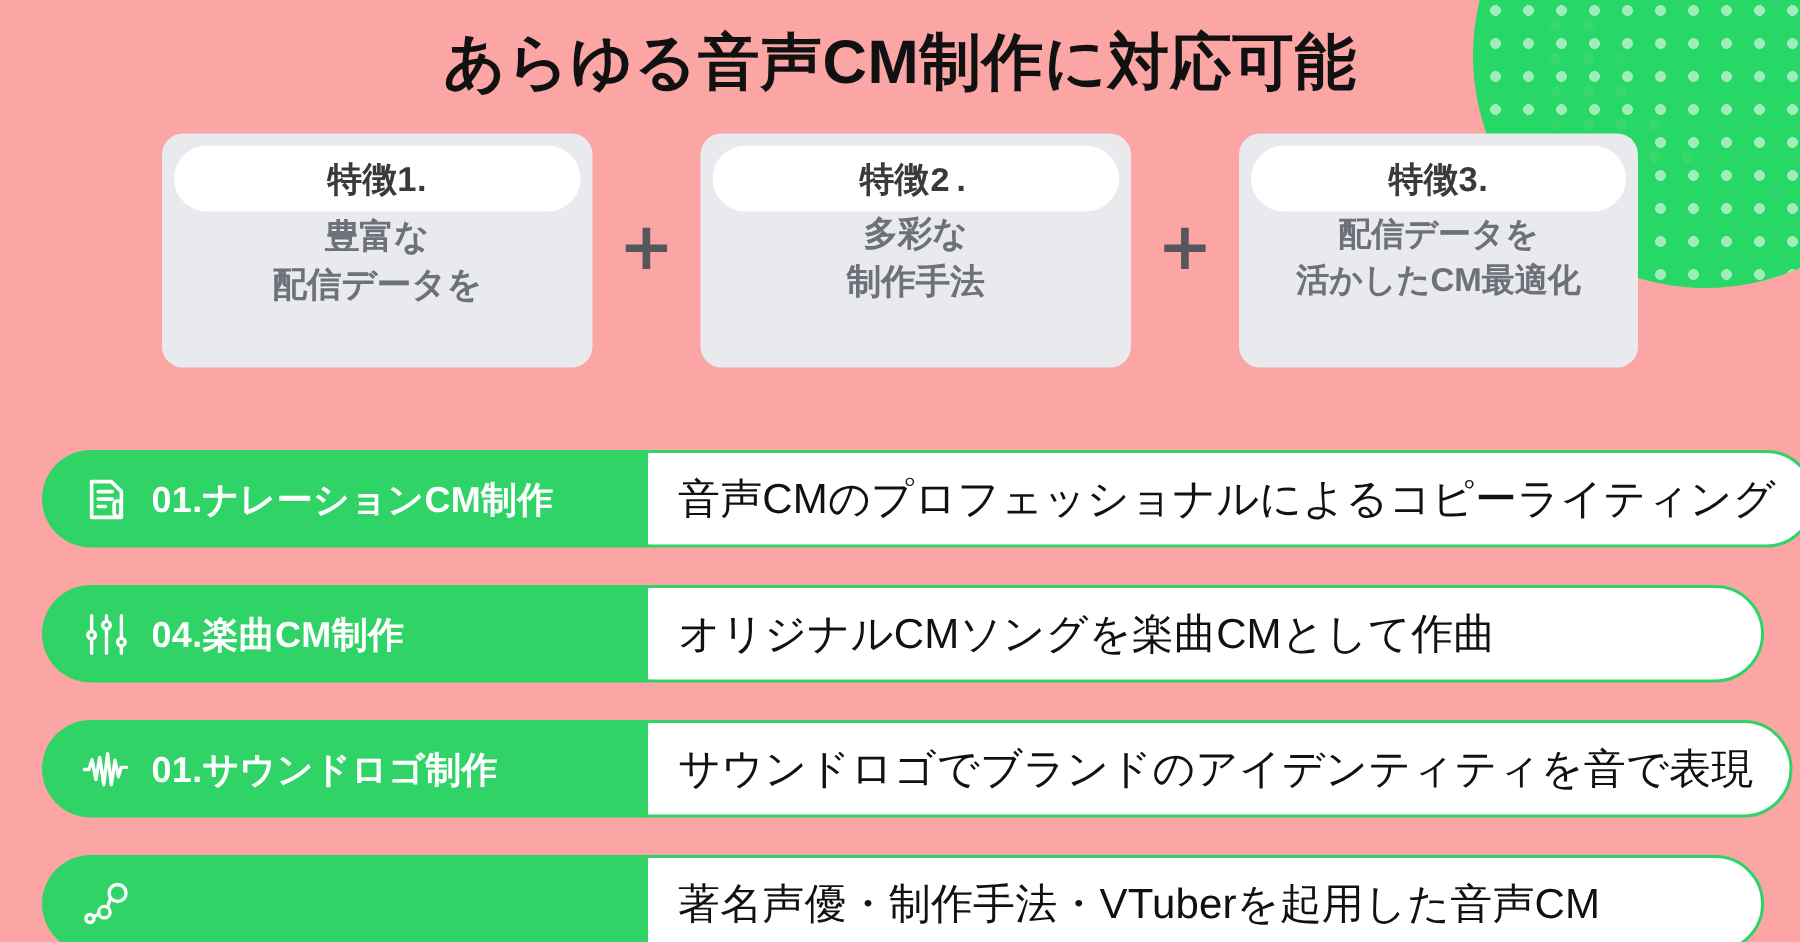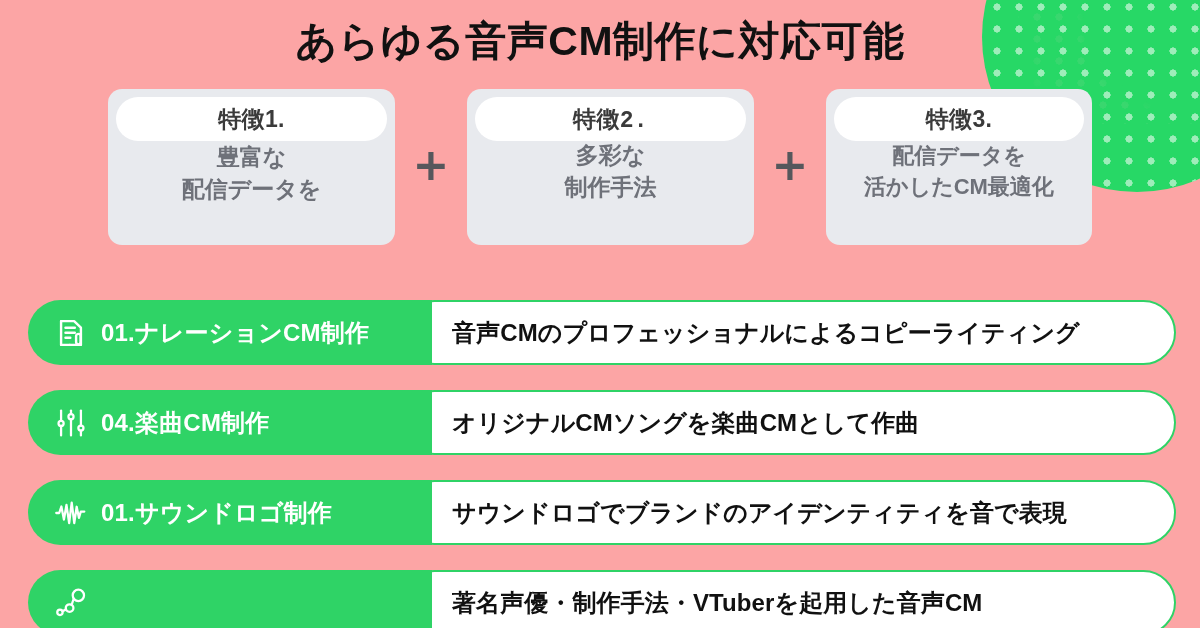--- a/index.html
+++ b/index.html
@@ -198,22 +198,22 @@
     padding-right: 24px;
     background: #ffffff;
     border: 2px solid #2FD366;
     border-radius: 33px;
     display: flex;
     align-items: center;
     z-index: 1;
   }
 
   .srow-desc {
-    font-size: 24px;
-    font-weight: 700;
+    font-size: 28px;
+    font-weight: 400;
     color: #111111;
     letter-spacing: 0.1px;
     white-space: nowrap;
   }
 </style>
 </head>
 <body>
 
 <div class="page">
 

